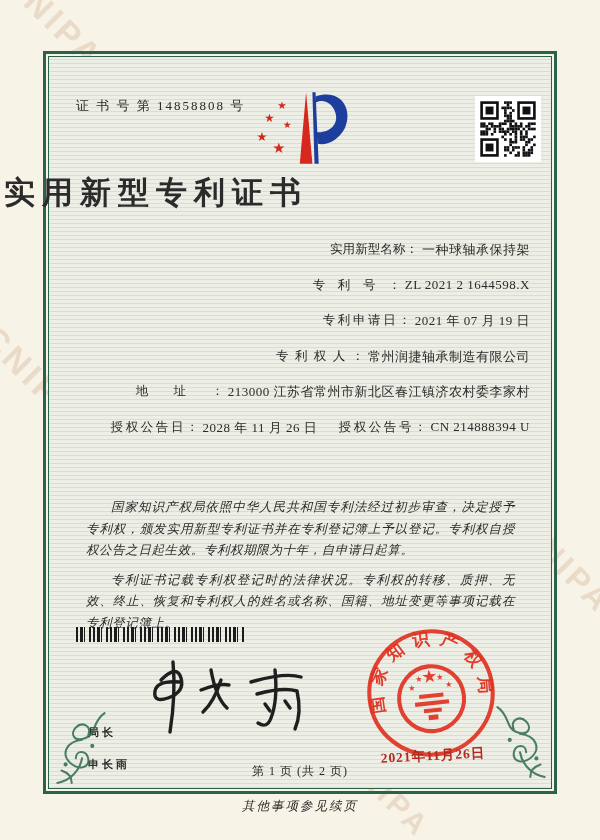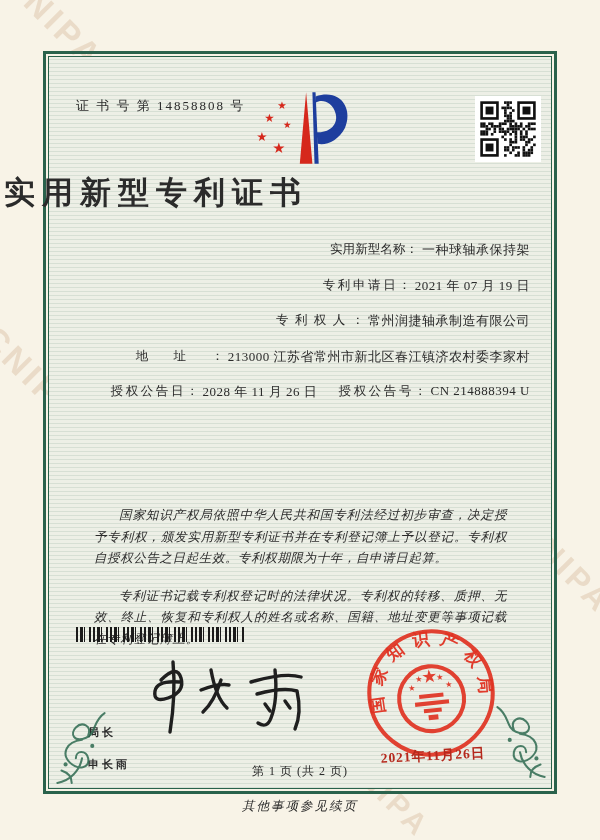--- a/index.html
+++ b/index.html
@@ -38,21 +38,21 @@
     text-align:justify; text-align-last:justify; white-space:nowrap;
   }
   .val{letter-spacing:0.5px;}
   .val-fixed{flex:0 0 128px; letter-spacing:0.5px;}
   .gap{flex:0 0 8px;}
   .paras{
     position:absolute; left:78px; top:489px; width:445px;
     font-size:12.5px; font-style:italic; line-height:21.5px;
     text-align:justify; letter-spacing:0.6px;
   }
-  .paras p{margin:16px; text-indent:2em;}
+  .paras p{margin:8px; text-indent:2em;}
   .barcode{
     position:absolute; left:76px; top:627px; width:168px; height:15px;
     background:repeating-linear-gradient(90deg,
       #1b1b1b 0 2px, transparent 2px 4px,
       #1b1b1b 4px 7px, transparent 7px 8px,
       #1b1b1b 8px 9px, transparent 9px 13px,
       #1b1b1b 13px 15px, transparent 15px 17px);
   }
   .signer{
     position:absolute; left:88px; top:688px;
@@ -243,20 +243,24 @@
       </svg>
 
     <h1 class="title">实用新型专利证书</h1>
 
     <div class="fields">
       <div class="row">
         <span class="lbl">实用新型名称：</span>
         <span class="val">一种球轴承保持架</span>
       </div>
       <div class="row">
+        <span class="lbl">专利号：</span>
+        <span class="val">ZL 2021 2 1644598.X</span>
+      </div>
+      <div class="row">
         <span class="lbl">专利申请日：</span>
         <span class="val">2021 年 07 月 19 日</span>
       </div>
       <div class="row">
         <span class="lbl">专利权人：</span>
         <span class="val">常州润捷轴承制造有限公司</span>
       </div>
       <div class="row">
         <span class="lbl">地址：</span>
         <span class="val">213000 江苏省常州市新北区春江镇济农村委李家村</span>

